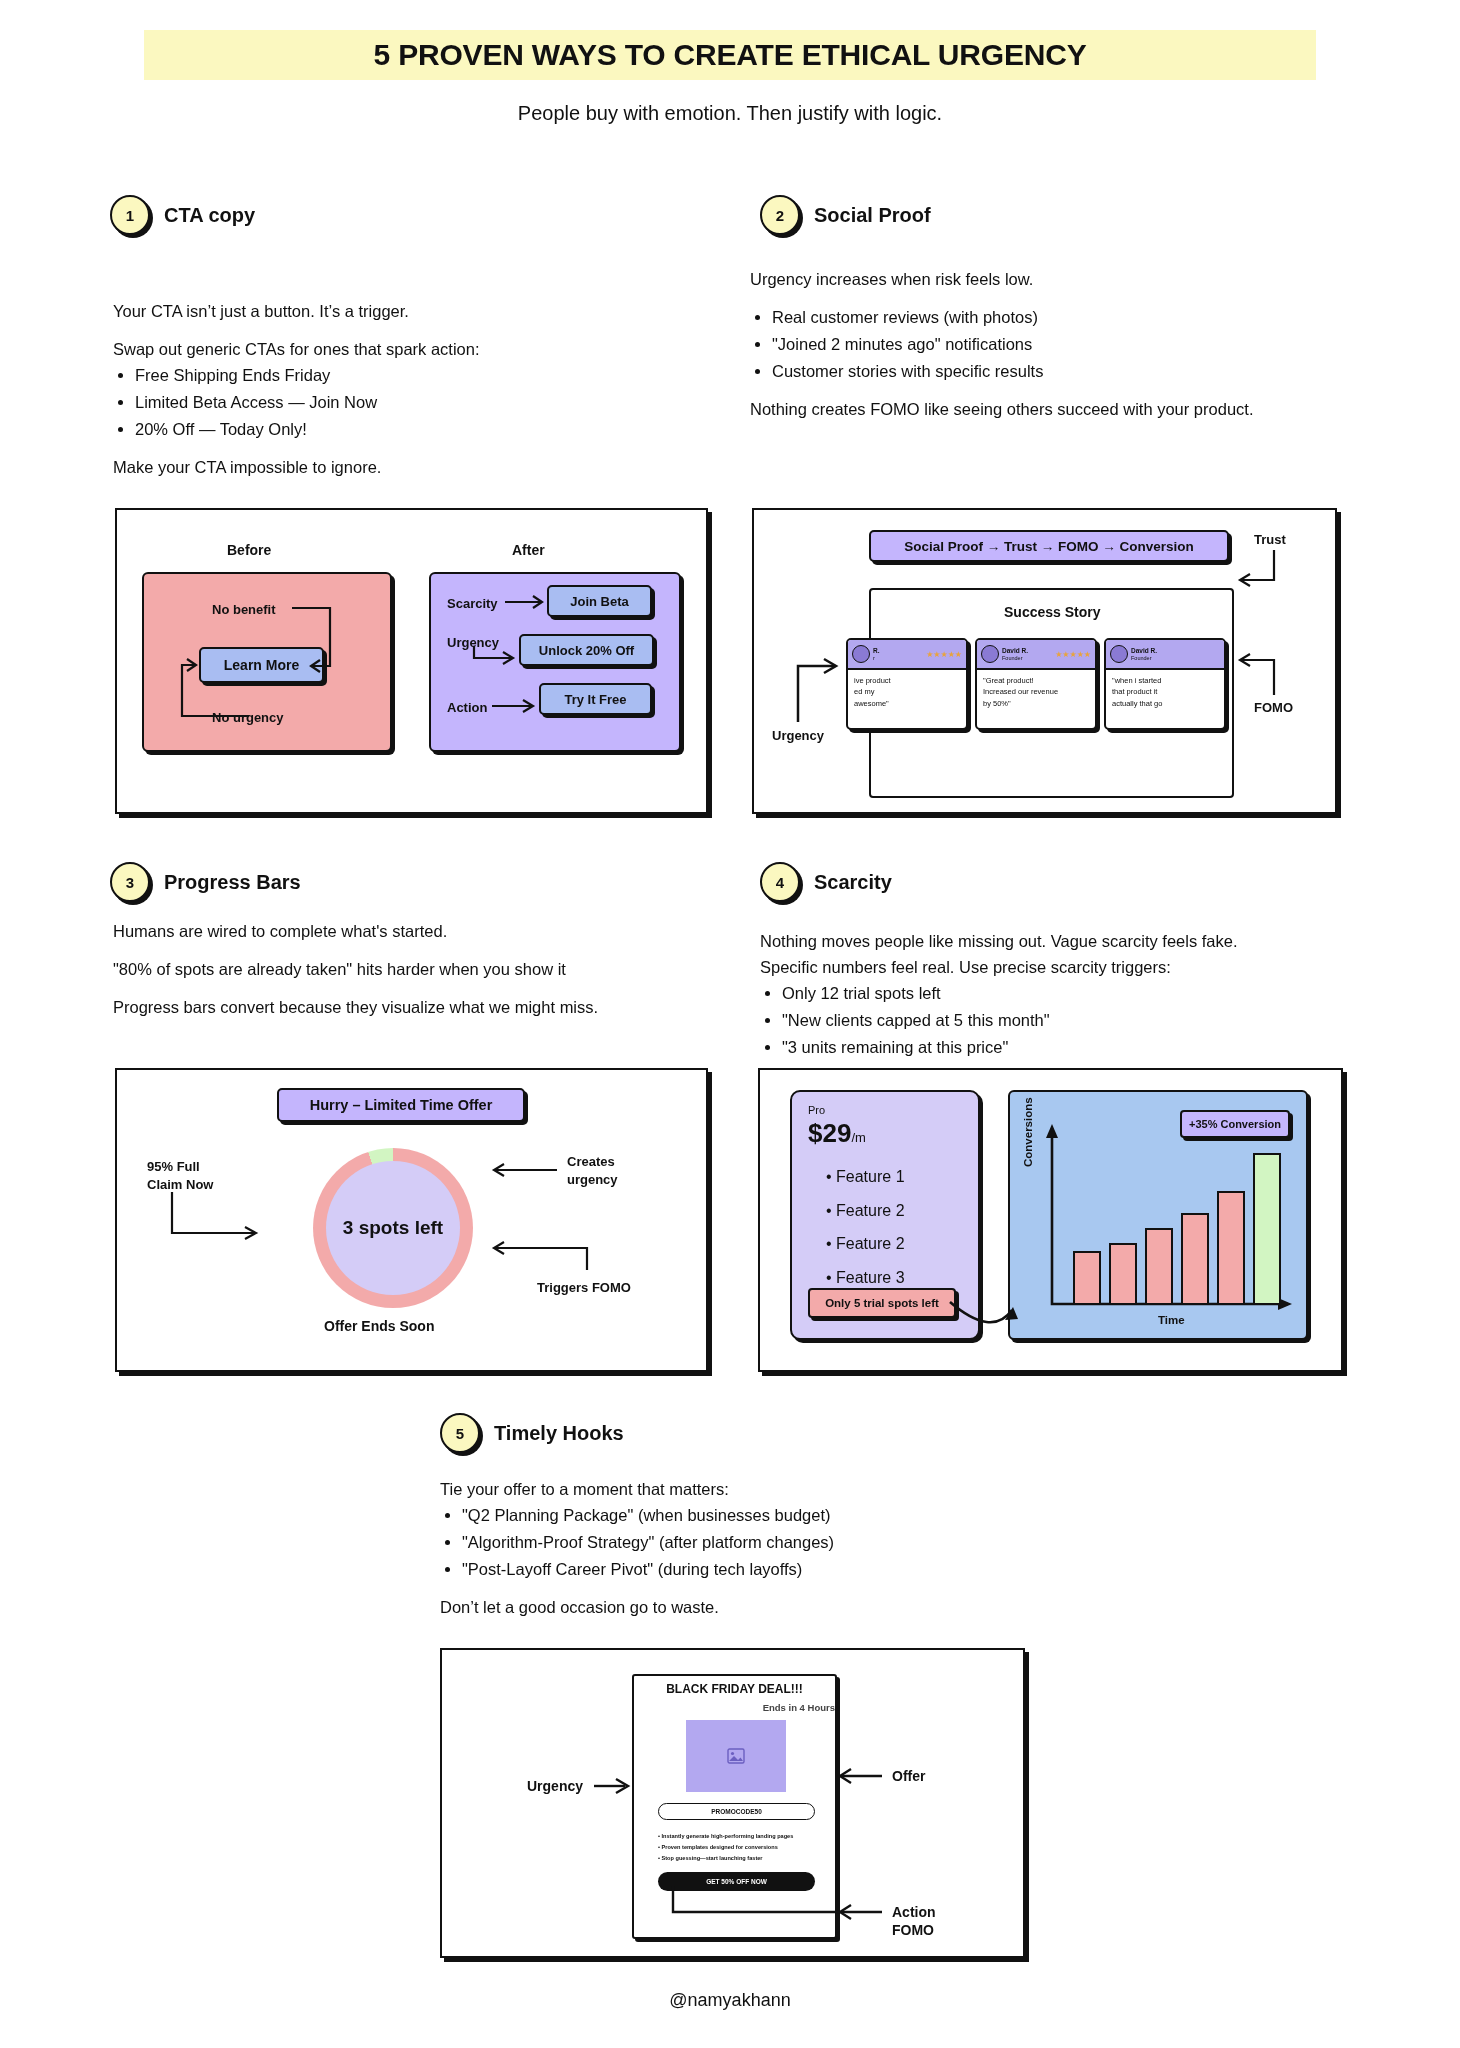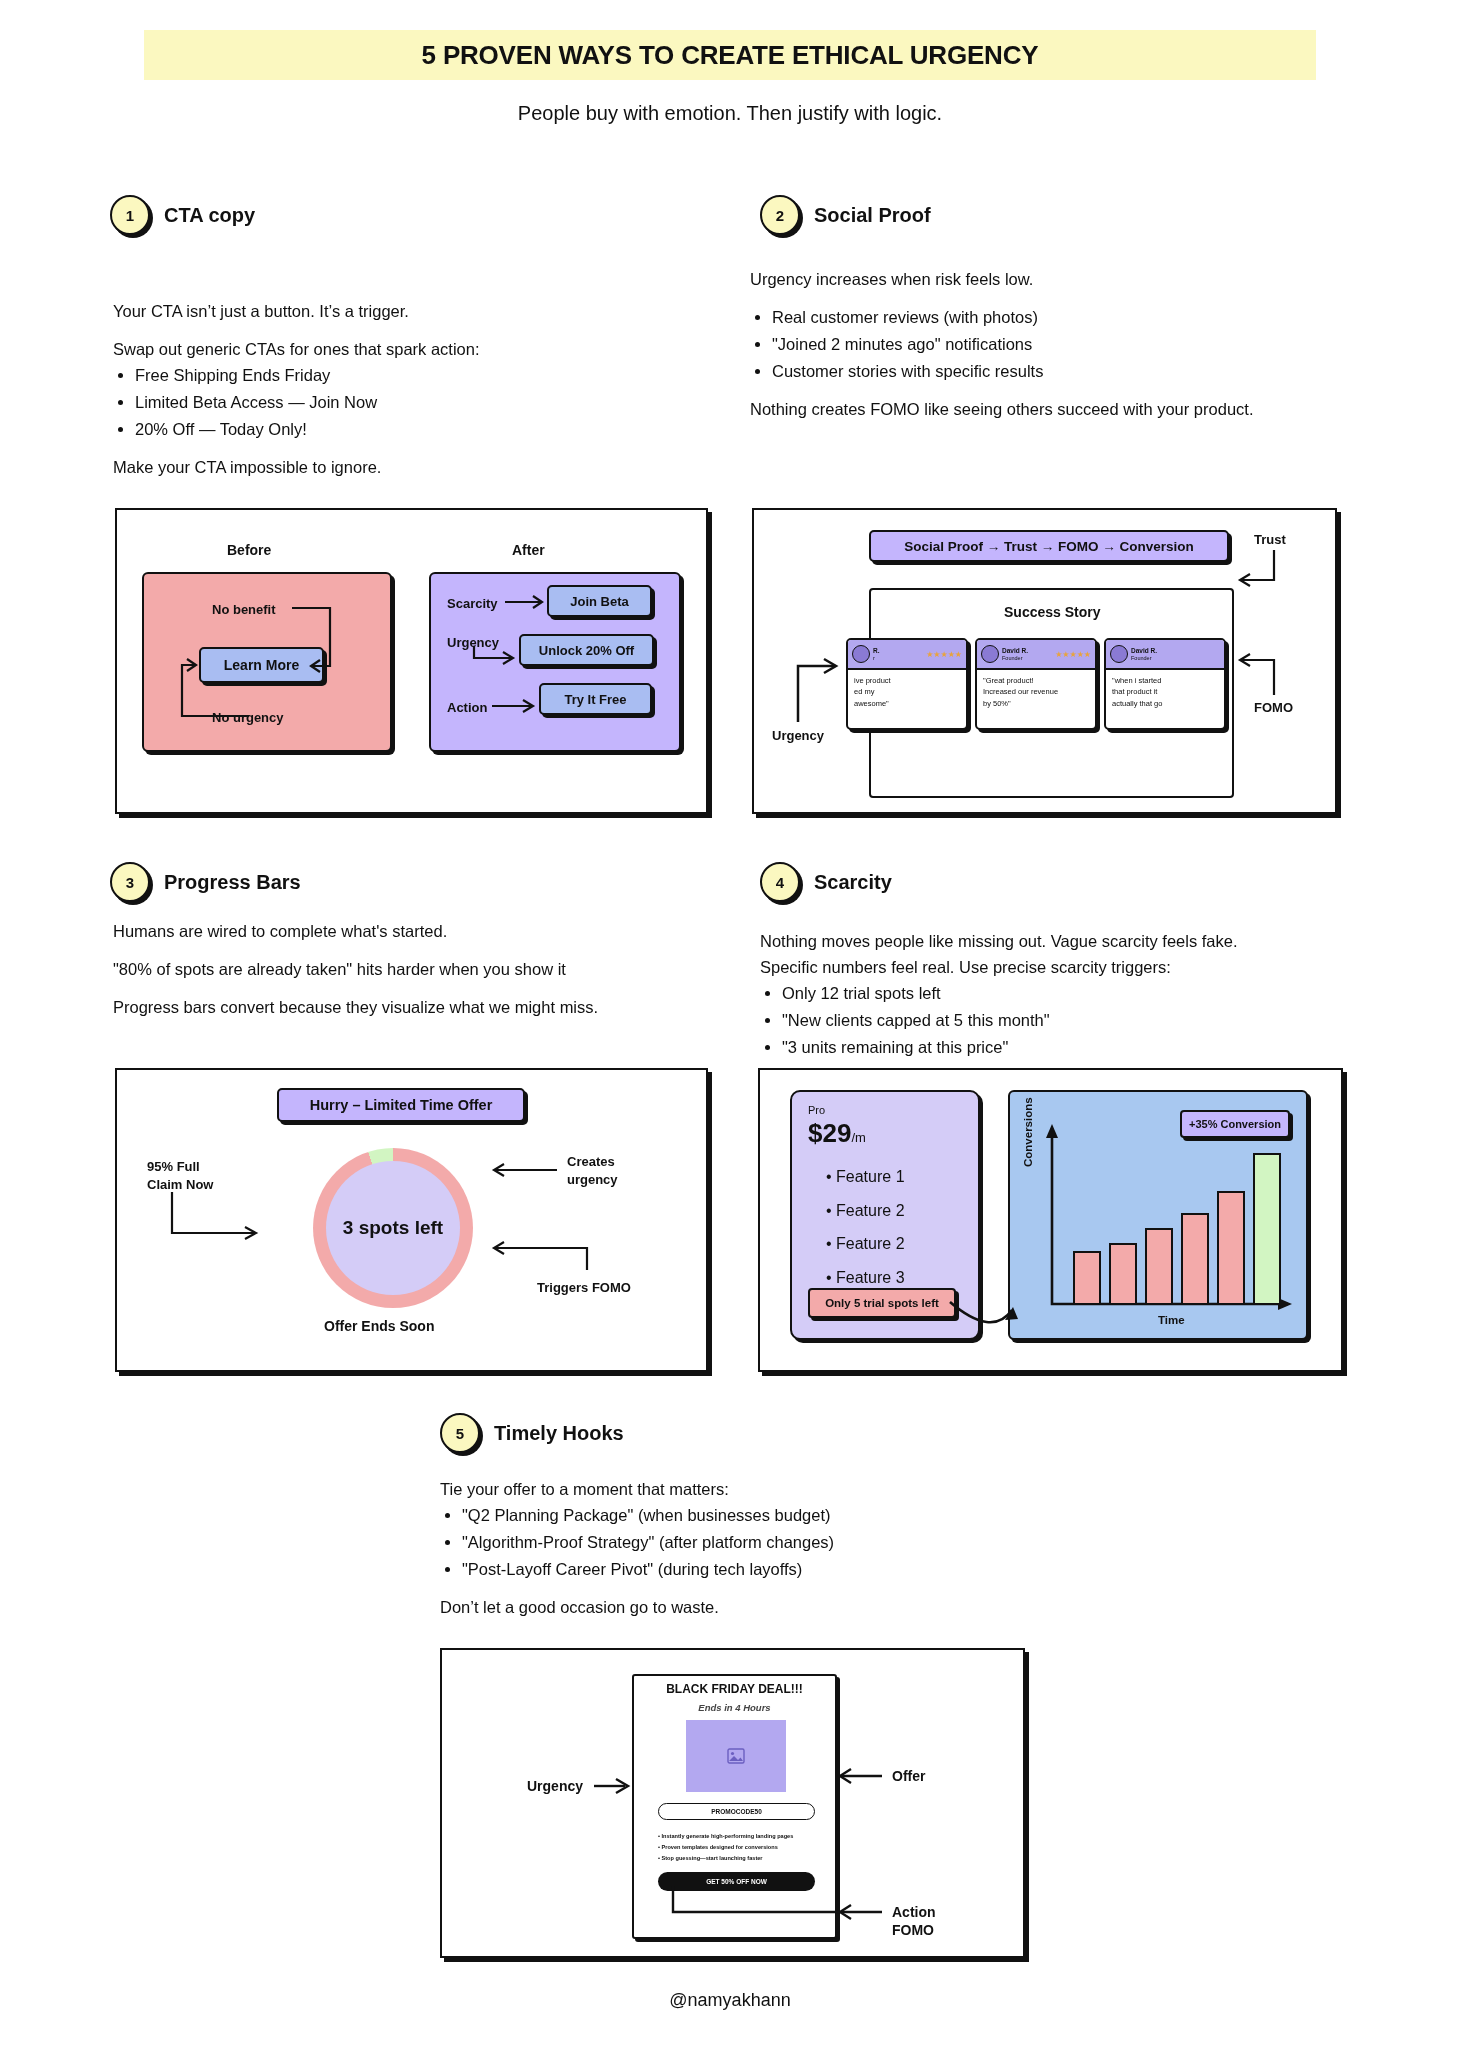--- a/index.html
+++ b/index.html
@@ -12,21 +12,21 @@
     overflow: hidden;
   }
   .page { position: relative; width: 1460px; height: 2048px; }
 
   
   .title-band {
     position: absolute; left: 144px; top: 30px; width: 1172px; height: 50px;
     background: #fbf8c0; display: flex; align-items: center; justify-content: center;
   }
   .title-band h1 {
-    font-size: 26px; font-weight: 700; letter-spacing: -0.2px; color: #111;
+    font-size: 30px; font-weight: 700; letter-spacing: -0.2px; color: #111;
     white-space: nowrap;
   }
   .subtitle {
     position: absolute; left: 0; top: 102px; width: 1460px; text-align: center;
     font-size: 20px; color: #111;
   }
 
   
   .sec-head { position: absolute; display: flex; align-items: center; gap: 14px; }
   .badge {
@@ -310,21 +310,21 @@
   </div>
 
   <div class="frame" style="left:440px; top:1648px; width:585px; height:310px;">
     <div class="lbl" style="left:85px; top:128px; font-size:14px;">Urgency</div>
     <div class="lbl" style="left:450px; top:118px; font-size:14px;">Offer</div>
     <div class="lbl" style="left:450px; top:253px; font-size:14px; line-height:1.3;">Action
 FOMO</div>
 
     <div style="position:absolute; left:190px; top:24px; width:205px; height:265px; background:#fff; border:2.5px solid #111; border-radius:3px; box-shadow:3px 3px 0 #111;">
       <div style="position:absolute; left:0; top:6px; width:100%; text-align:center; font-size:12px; font-weight:700;">BLACK FRIDAY DEAL!!!</div>
-      <div style="position:absolute; left:0; top:26px; width:100%; text-align:center; font-size:9.5px; font-style:italic; font-weight:700; color:#444;">Ends in 4 Hours</div>
+      <div style="position:absolute; left:0; top:26px; width:100%; text-align:right; font-size:9.5px; font-weight:700; color:#444;">Ends in 4 Hours</div>
       <div style="position:absolute; left:52px; top:44px; width:100px; height:72px; background:#b3a8f0; display:flex; align-items:center; justify-content:center;">
         <svg width="18" height="16" viewBox="0 0 18 16">
           <rect x="1" y="1" width="16" height="14" rx="1.5" fill="none" stroke="#6b5fc0" stroke-width="1.4"></rect>
           <circle cx="5.5" cy="5.5" r="1.6" fill="#6b5fc0"></circle>
           <path d="M2 13 L7 8 L11 12 L13.5 9.5 L16 13 Z" fill="#6b5fc0"></path>
         </svg>
       </div>
       <div style="position:absolute; left:24px; top:127px; width:157px; height:17px; border:1.6px solid #111; border-radius:9px; display:flex; align-items:center; justify-content:center; font-size:6.5px; font-weight:700;">PROMOCODE50</div>
       <ul style="position:absolute; left:24px; top:155px; width:165px; font-size:5.6px; line-height:2; list-style:none; font-weight:700;">
         <li>• <span>Instantly generate high-performing landing pages</span></li>

